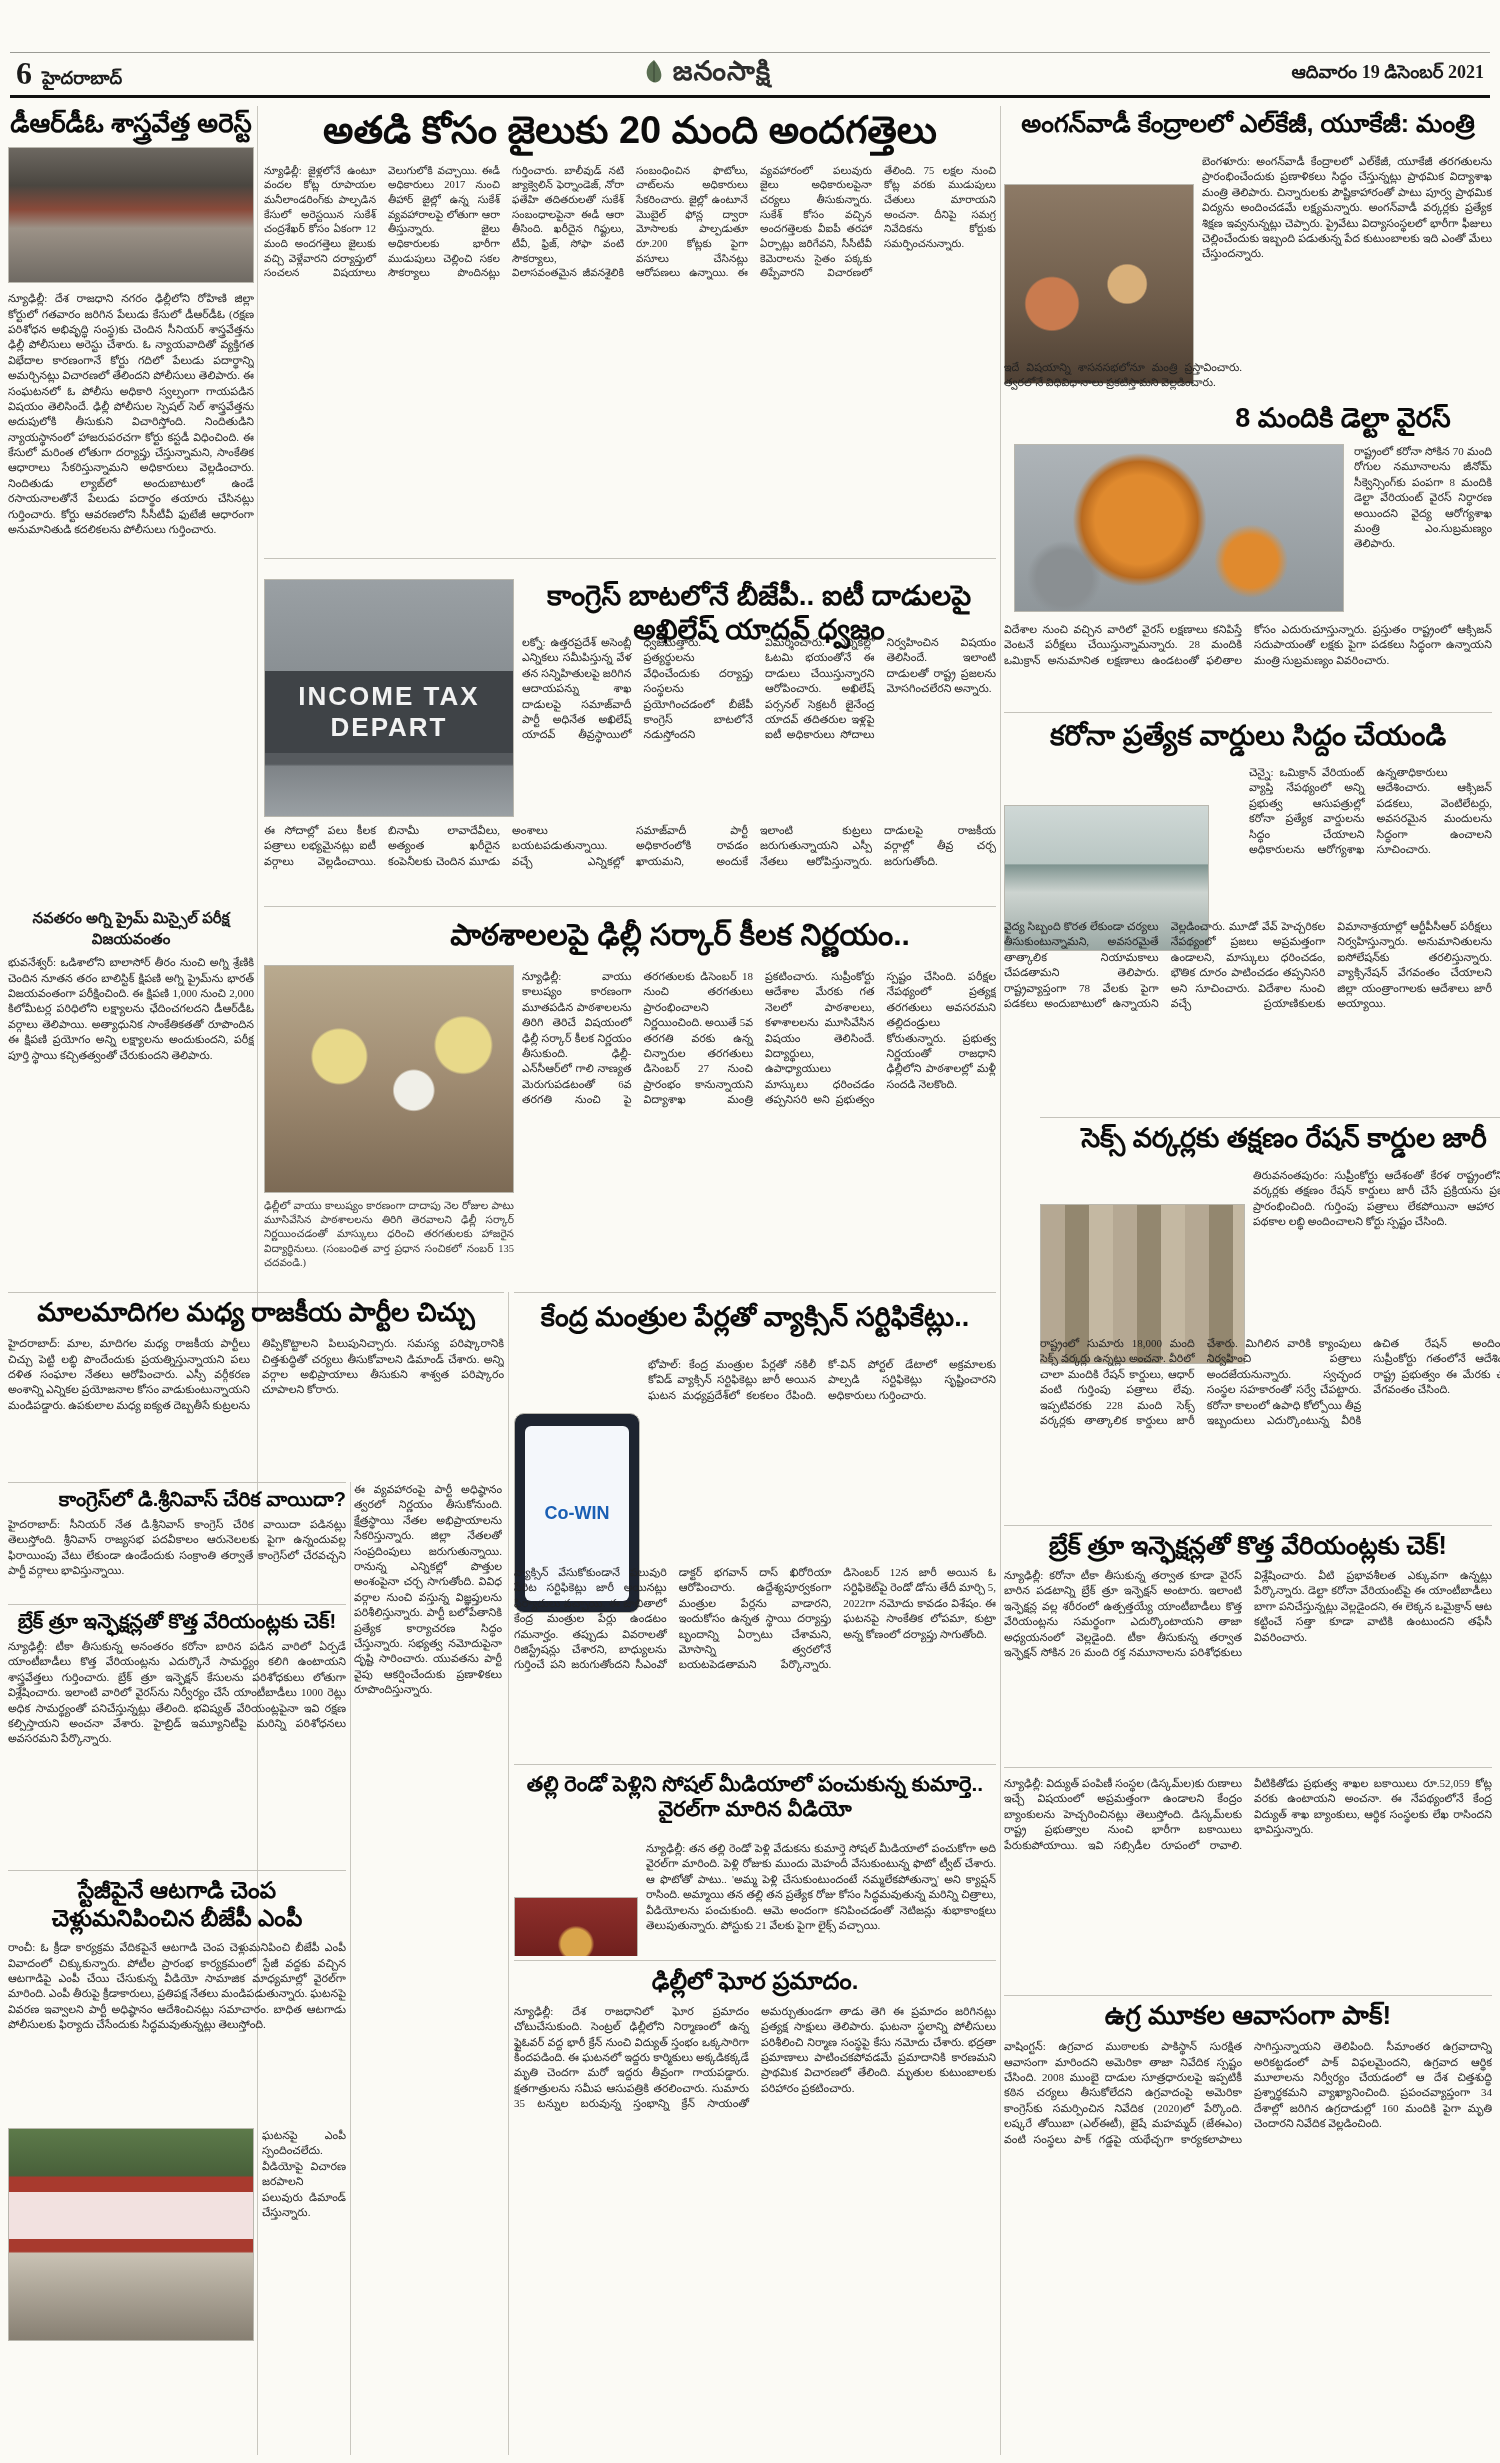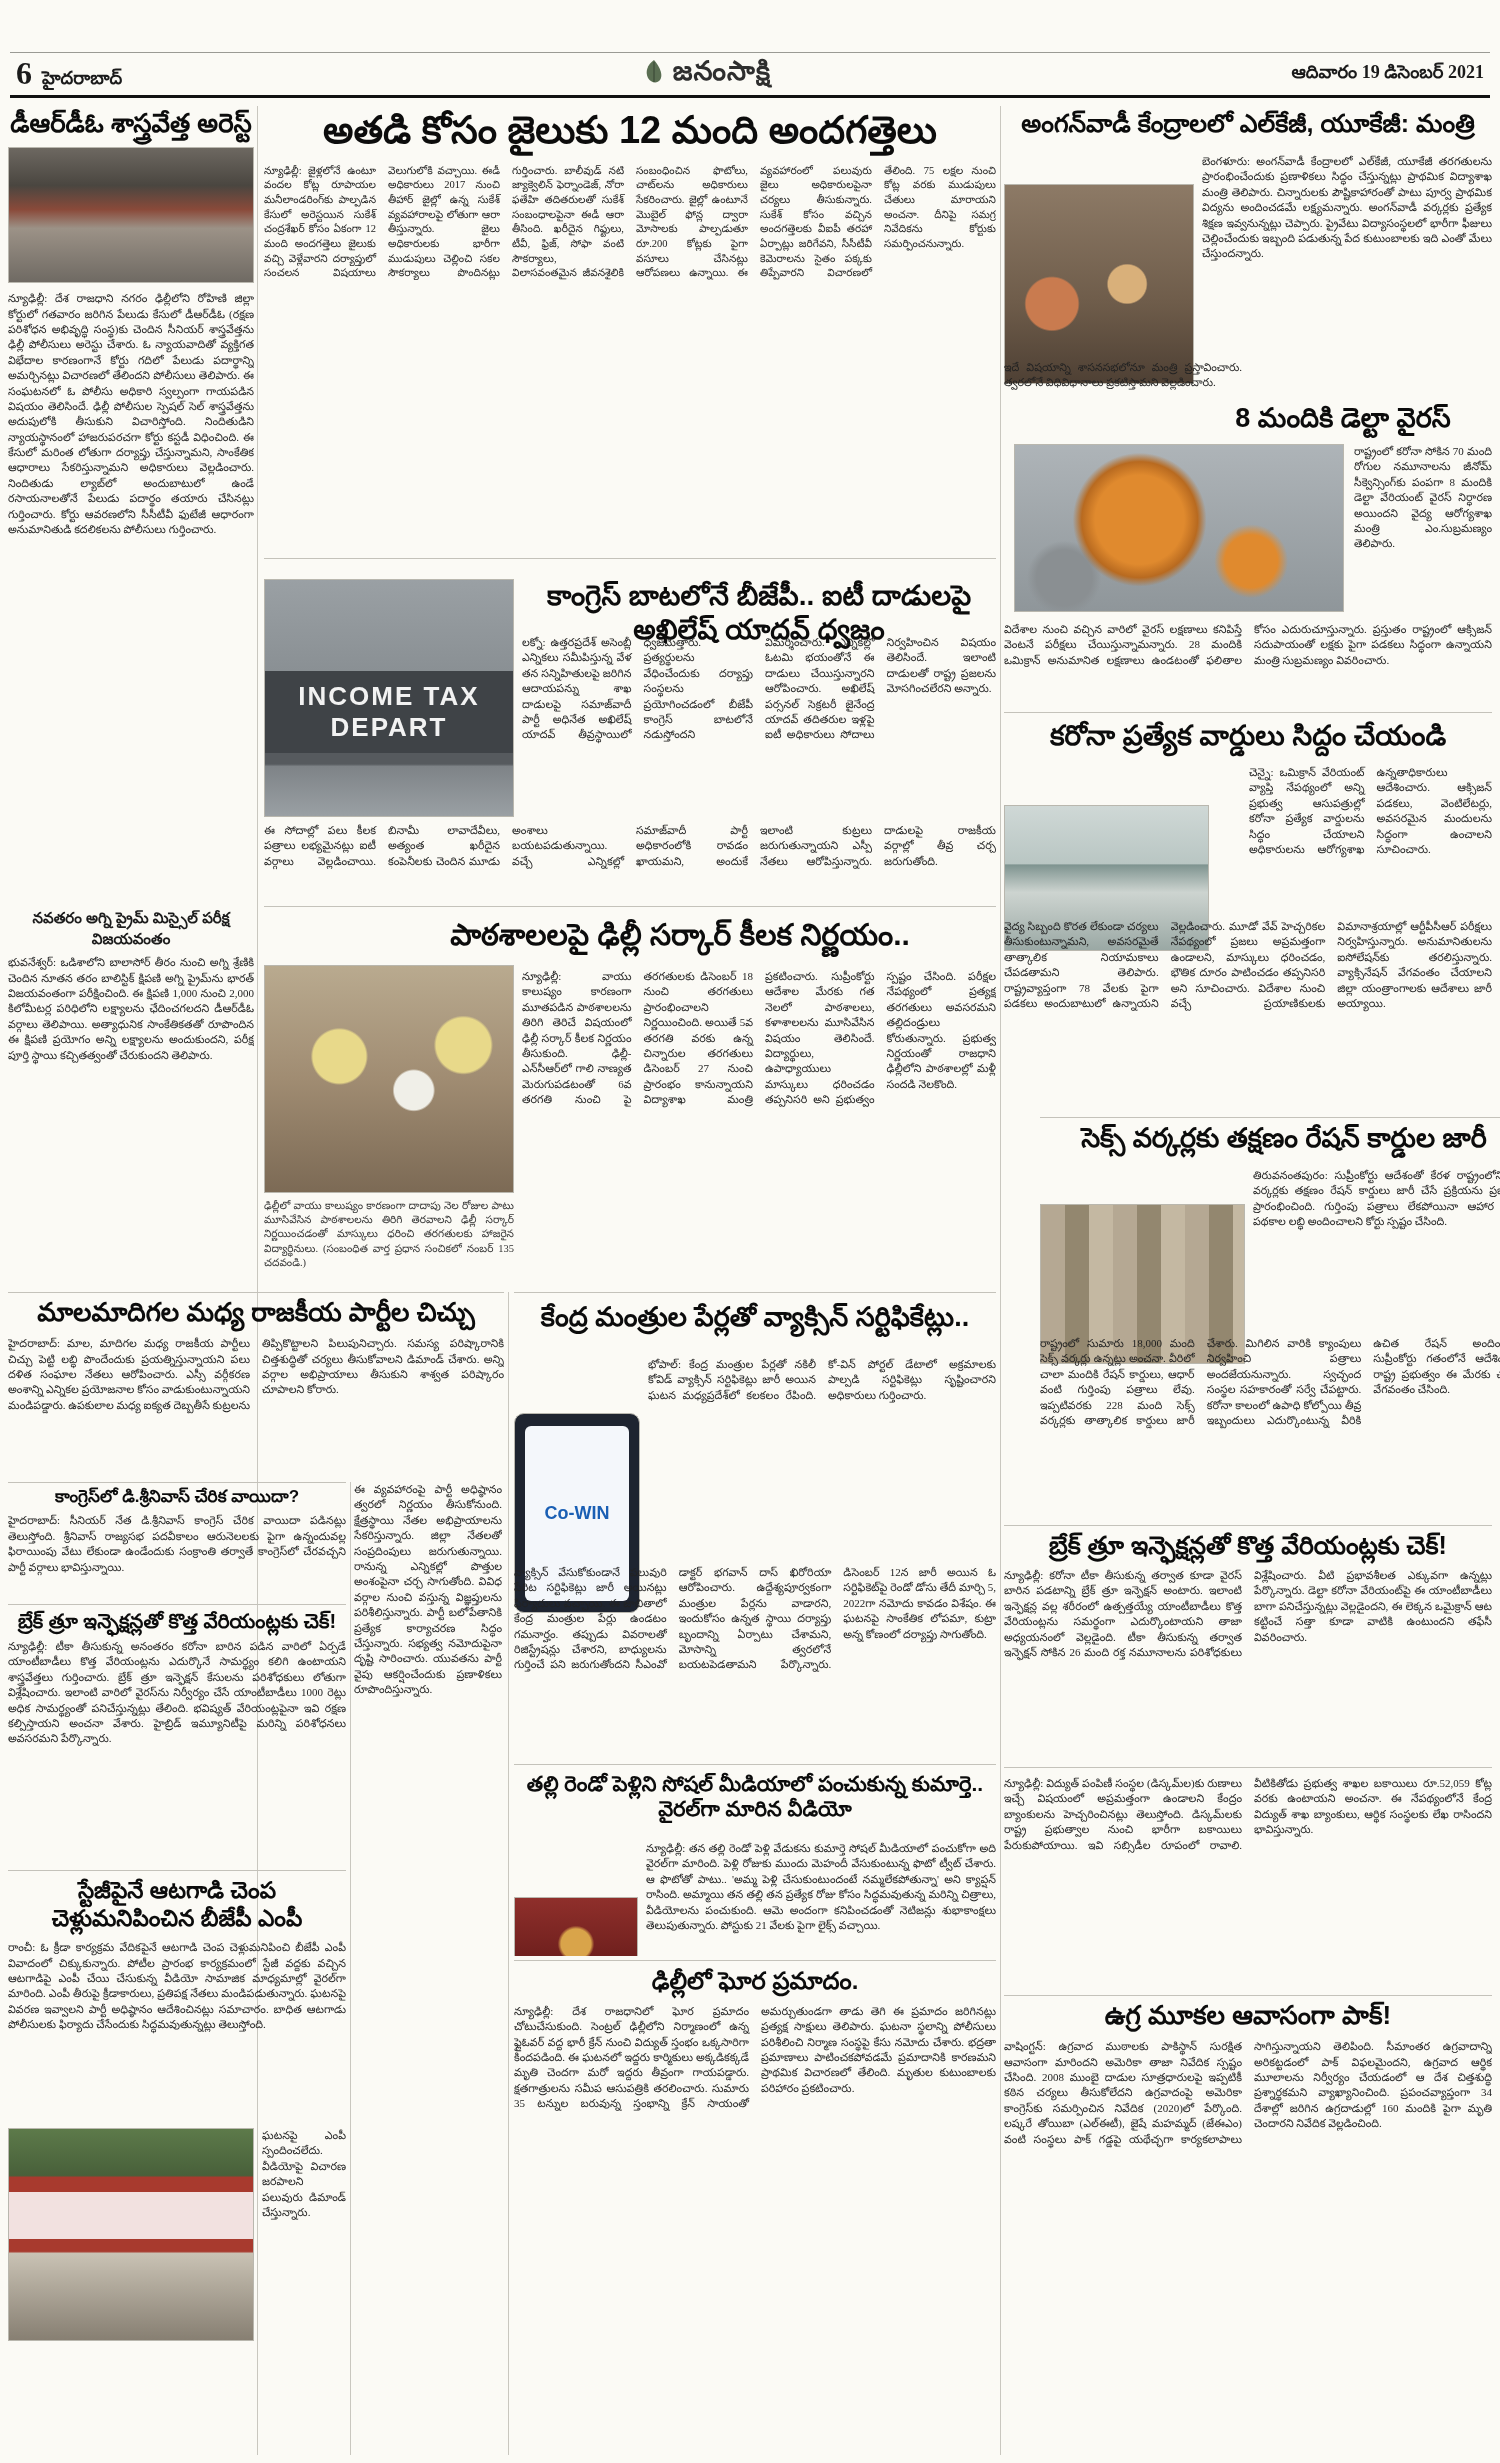--- a/index.html
+++ b/index.html
@@ -100,21 +100,21 @@
 
   <div class="art" style="left:8px; top:108px; width:246px; height:1180px;">
     <div class="hl" style="font-size:26px;">డీఆర్‌డీఓ శాస్త్రవేత్త అరెస్ట్</div>
     <div class="photo ph-drdo" style="height:136px; margin-top:8px;"></div>
     <div class="body" style="margin-top:8px; height:610px;">న్యూఢిల్లీ: దేశ రాజధాని నగరం ఢిల్లీలోని రోహిణి జిల్లా కోర్టులో గతవారం జరిగిన పేలుడు కేసులో డీఆర్‌డీఓ (రక్షణ పరిశోధన అభివృద్ధి సంస్థ)కు చెందిన సీనియర్ శాస్త్రవేత్తను ఢిల్లీ పోలీసులు అరెస్టు చేశారు. ఓ న్యాయవాదితో వ్యక్తిగత విభేదాల కారణంగానే కోర్టు గదిలో పేలుడు పదార్థాన్ని అమర్చినట్లు విచారణలో తేలిందని పోలీసులు తెలిపారు. ఈ సంఘటనలో ఓ పోలీసు అధికారి స్వల్పంగా గాయపడిన విషయం తెలిసిందే. ఢిల్లీ పోలీసుల స్పెషల్ సెల్ శాస్త్రవేత్తను అదుపులోకి తీసుకుని విచారిస్తోంది. నిందితుడిని న్యాయస్థానంలో హాజరుపరచగా కోర్టు కస్టడీ విధించింది. ఈ కేసులో మరింత లోతుగా దర్యాప్తు చేస్తున్నామని, సాంకేతిక ఆధారాలు సేకరిస్తున్నామని అధికారులు వెల్లడించారు. నిందితుడు ల్యాబ్‌లో అందుబాటులో ఉండే రసాయనాలతోనే పేలుడు పదార్థం తయారు చేసినట్లు గుర్తించారు. కోర్టు ఆవరణలోని సీసీటీవీ ఫుటేజీ ఆధారంగా అనుమానితుడి కదలికలను పోలీసులు గుర్తించారు.</div>
     <div class="subhead">నవతరం అగ్ని ప్రైమ్ మిస్సైల్ పరీక్ష విజయవంతం</div>
     <div class="body" style="height:330px;">భువనేశ్వర్: ఒడిశాలోని బాలాసోర్ తీరం నుంచి అగ్ని శ్రేణికి చెందిన నూతన తరం బాలిస్టిక్ క్షిపణి అగ్ని ప్రైమ్‌ను భారత్ విజయవంతంగా పరీక్షించింది. ఈ క్షిపణి 1,000 నుంచి 2,000 కిలోమీటర్ల పరిధిలోని లక్ష్యాలను ఛేదించగలదని డీఆర్‌డీఓ వర్గాలు తెలిపాయి. అత్యాధునిక సాంకేతికతతో రూపొందిన ఈ క్షిపణి ప్రయోగం అన్ని లక్ష్యాలను అందుకుందని, పరీక్ష పూర్తి స్థాయి కచ్చితత్వంతో చేరుకుందని తెలిపారు.</div>
   </div>
 
   <div class="art" style="left:264px; top:108px; width:732px; height:448px;">
-    <div class="hl" style="font-size:38px;">అతడి కోసం జైలుకు 12 మంది అందగత్తెలు</div>
+    <div class="hl" style="font-size:38px;">అతడి కోసం జైలుకు 20 మంది అందగత్తెలు</div>
     <div class="body cols6" style="margin-top:10px; height:380px; font-size:10.5px;">న్యూఢిల్లీ: జైళ్లలోనే ఉంటూ వందల కోట్ల రూపాయల మనీలాండరింగ్‌కు పాల్పడిన కేసులో అరెస్టయిన సుకేశ్ చంద్రశేఖర్ కోసం ఏకంగా 12 మంది అందగత్తెలు జైలుకు వచ్చి వెళ్లేవారని దర్యాప్తులో సంచలన విషయాలు వెలుగులోకి వచ్చాయి. ఈడీ అధికారులు 2017 నుంచి తీహార్ జైల్లో ఉన్న సుకేశ్ వ్యవహారాలపై లోతుగా ఆరా తీస్తున్నారు. జైలు అధికారులకు భారీగా ముడుపులు చెల్లించి సకల సౌకర్యాలు పొందినట్లు గుర్తించారు. బాలీవుడ్ నటి జ్యాక్వెలిన్ ఫెర్నాండెజ్, నోరా ఫతేహి తదితరులతో సుకేశ్ సంబంధాలపైనా ఈడీ ఆరా తీసింది. ఖరీదైన గిఫ్టులు, టీవీ, ఫ్రిజ్, సోఫా వంటి సౌకర్యాలు, విలాసవంతమైన జీవనశైలికి సంబంధించిన ఫొటోలు, చాట్‌లను అధికారులు సేకరించారు. జైల్లో ఉంటూనే మొబైల్ ఫోన్ల ద్వారా మోసాలకు పాల్పడుతూ రూ.200 కోట్లకు పైగా వసూలు చేసినట్లు ఆరోపణలు ఉన్నాయి. ఈ వ్యవహారంలో పలువురు జైలు అధికారులపైనా చర్యలు తీసుకున్నారు. సుకేశ్ కోసం వచ్చిన అందగత్తెలకు వీఐపీ తరహా ఏర్పాట్లు జరిగేవని, సీసీటీవీ కెమెరాలను సైతం పక్కకు తిప్పేవారని విచారణలో తేలింది. 75 లక్షల నుంచి కోట్ల వరకు ముడుపులు చేతులు మారాయని అంచనా. దీనిపై సమగ్ర నివేదికను కోర్టుకు సమర్పించనున్నారు.</div>
   </div>
 
   <div class="art rule-top" style="left:264px; top:558px; width:732px; height:346px;">
     <div class="photo ph-itd abs" style="left:0; top:20px; width:250px; height:238px;">
       <div class="itd-sign">INCOME TAX DEPART</div>
     </div>
     <div class="hl abs" style="left:258px; right:0; top:20px; font-size:28px;">కాంగ్రెస్ బాటలోనే బీజేపీ.. ఐటీ దాడులపై అఖిలేష్ యాదవ్ ధ్వజం</div>
     <div class="body cols4 abs" style="left:258px; right:0; top:76px; height:164px;">లక్నో: ఉత్తరప్రదేశ్ అసెంబ్లీ ఎన్నికలు సమీపిస్తున్న వేళ తన సన్నిహితులపై జరిగిన ఆదాయపన్ను శాఖ దాడులపై సమాజ్‌వాదీ పార్టీ అధినేత అఖిలేష్ యాదవ్ తీవ్రస్థాయిలో ధ్వజమెత్తారు. ప్రత్యర్థులను వేధించేందుకు దర్యాప్తు సంస్థలను ప్రయోగించడంలో బీజేపీ కాంగ్రెస్ బాటలోనే నడుస్తోందని విమర్శించారు. ఎన్నికల్లో ఓటమి భయంతోనే ఈ దాడులు చేయిస్తున్నారని ఆరోపించారు. అఖిలేష్ పర్సనల్ సెక్రటరీ జైనేంద్ర యాదవ్ తదితరుల ఇళ్లపై ఐటీ అధికారులు సోదాలు నిర్వహించిన విషయం తెలిసిందే. ఇలాంటి దాడులతో రాష్ట్ర ప్రజలను మోసగించలేరని అన్నారు.</div>
     <div class="body cols6 abs" style="left:0; right:0; top:264px; bottom:0;">ఈ సోదాల్లో పలు కీలక పత్రాలు లభ్యమైనట్లు ఐటీ వర్గాలు వెల్లడించాయి. బినామీ లావాదేవీలు, అత్యంత ఖరీదైన కంపెనీలకు చెందిన మూడు అంశాలు బయటపడుతున్నాయి. వచ్చే ఎన్నికల్లో సమాజ్‌వాదీ పార్టీ అధికారంలోకి రావడం ఖాయమని, అందుకే ఇలాంటి కుట్రలు జరుగుతున్నాయని ఎస్పీ నేతలు ఆరోపిస్తున్నారు. దాడులపై రాజకీయ వర్గాల్లో తీవ్ర చర్చ జరుగుతోంది.</div>
@@ -168,21 +168,21 @@
     <div class="hl" style="font-size:26px; padding-top:4px;">ఉగ్ర మూకల ఆవాసంగా పాక్!</div>
     <div class="body cols2" style="margin-top:8px; height:404px;">వాషింగ్టన్: ఉగ్రవాద ముఠాలకు పాకిస్థాన్ సురక్షిత ఆవాసంగా మారిందని అమెరికా తాజా నివేదిక స్పష్టం చేసింది. 2008 ముంబై దాడుల సూత్రధారులపై ఇప్పటికీ కఠిన చర్యలు తీసుకోలేదని ఉగ్రవాదంపై అమెరికా కాంగ్రెస్‌కు సమర్పించిన నివేదిక (2020)లో పేర్కొంది. లష్కరే తోయిబా (ఎల్‌ఈటీ), జైషే మహమ్మద్ (జేఈఎం) వంటి సంస్థలు పాక్ గడ్డపై యథేచ్ఛగా కార్యకలాపాలు సాగిస్తున్నాయని తెలిపింది. సీమాంతర ఉగ్రవాదాన్ని అరికట్టడంలో పాక్ విఫలమైందని, ఉగ్రవాద ఆర్థిక మూలాలను నిర్వీర్యం చేయడంలో ఆ దేశ చిత్తశుద్ధి ప్రశ్నార్థకమని వ్యాఖ్యానించింది. ప్రపంచవ్యాప్తంగా 34 దేశాల్లో జరిగిన ఉగ్రదాడుల్లో 160 మందికి పైగా మృతి చెందారని నివేదిక వెల్లడించింది.</div>
   </div>
 
   <div class="art rule-top" style="left:8px; top:1292px; width:496px; height:186px;">
     <div class="hl" style="font-size:26px; padding-top:4px;">మాలమాదిగల మధ్య రాజకీయ పార్టీల చిచ్చు</div>
     <div class="body cols2" style="margin-top:8px; height:136px;">హైదరాబాద్: మాల, మాదిగల మధ్య రాజకీయ పార్టీలు చిచ్చు పెట్టి లబ్ధి పొందేందుకు ప్రయత్నిస్తున్నాయని పలు దళిత సంఘాల నేతలు ఆరోపించారు. ఎస్సీ వర్గీకరణ అంశాన్ని ఎన్నికల ప్రయోజనాల కోసం వాడుకుంటున్నాయని మండిపడ్డారు. ఉపకులాల మధ్య ఐక్యత దెబ్బతీసే కుట్రలను తిప్పికొట్టాలని పిలుపునిచ్చారు. సమస్య పరిష్కారానికి చిత్తశుద్ధితో చర్యలు తీసుకోవాలని డిమాండ్ చేశారు. అన్ని వర్గాల అభిప్రాయాలు తీసుకుని శాశ్వత పరిష్కారం చూపాలని కోరారు.</div>
   </div>
 
   <div class="art rule-top" style="left:8px; top:1482px; width:338px; height:118px;">
-    <div class="hl" style="font-size:17px; padding-top:4px;">కాంగ్రెస్‌లో డి.శ్రీనివాస్ చేరిక వాయిదా?</div>
+    <div class="hl" style="font-size:20px; padding-top:4px;text-align:right;">కాంగ్రెస్‌లో డి.శ్రీనివాస్ చేరిక వాయిదా?</div>
     <div class="body" style="margin-top:6px; height:76px;">హైదరాబాద్: సీనియర్ నేత డి.శ్రీనివాస్ కాంగ్రెస్ చేరిక వాయిదా పడినట్లు తెలుస్తోంది. శ్రీనివాస్ రాజ్యసభ పదవీకాలం ఆరునెలలకు పైగా ఉన్నందువల్ల ఫిరాయింపు వేటు లేకుండా ఉండేందుకు సంక్రాంతి తర్వాతే కాంగ్రెస్‌లో చేరవచ్చని పార్టీ వర్గాలు భావిస్తున్నాయి.</div>
   </div>
 
   <div class="art rule-top" style="left:8px; top:1604px; width:338px; height:262px;">
     <div class="hl" style="font-size:20px; padding-top:4px;">బ్రేక్ త్రూ ఇన్ఫెక్షన్లతో కొత్త వేరియంట్లకు చెక్!</div>
     <div class="body" style="margin-top:6px; height:200px;">న్యూఢిల్లీ: టీకా తీసుకున్న అనంతరం కరోనా బారిన పడిన వారిలో ఏర్పడే యాంటీబాడీలు కొత్త వేరియంట్లను ఎదుర్కొనే సామర్థ్యం కలిగి ఉంటాయని శాస్త్రవేత్తలు గుర్తించారు. బ్రేక్ త్రూ ఇన్ఫెక్షన్ కేసులను పరిశోధకులు లోతుగా విశ్లేషించారు. ఇలాంటి వారిలో వైరస్‌ను నిర్వీర్యం చేసే యాంటీబాడీలు 1000 రెట్లు అధిక సామర్థ్యంతో పనిచేస్తున్నట్లు తేలింది. భవిష్యత్ వేరియంట్లపైనా ఇవి రక్షణ కల్పిస్తాయని అంచనా వేశారు. హైబ్రిడ్ ఇమ్యూనిటీపై మరిన్ని పరిశోధనలు అవసరమని పేర్కొన్నారు.</div>
   </div>
 
   <div class="art rule-top" style="left:8px; top:1870px; width:338px; height:254px;">
     <div class="hl" style="font-size:23px; padding-top:6px;">స్టేజీపైనే ఆటగాడి చెంప చెళ్లుమనిపించిన బీజేపీ ఎంపీ</div>

